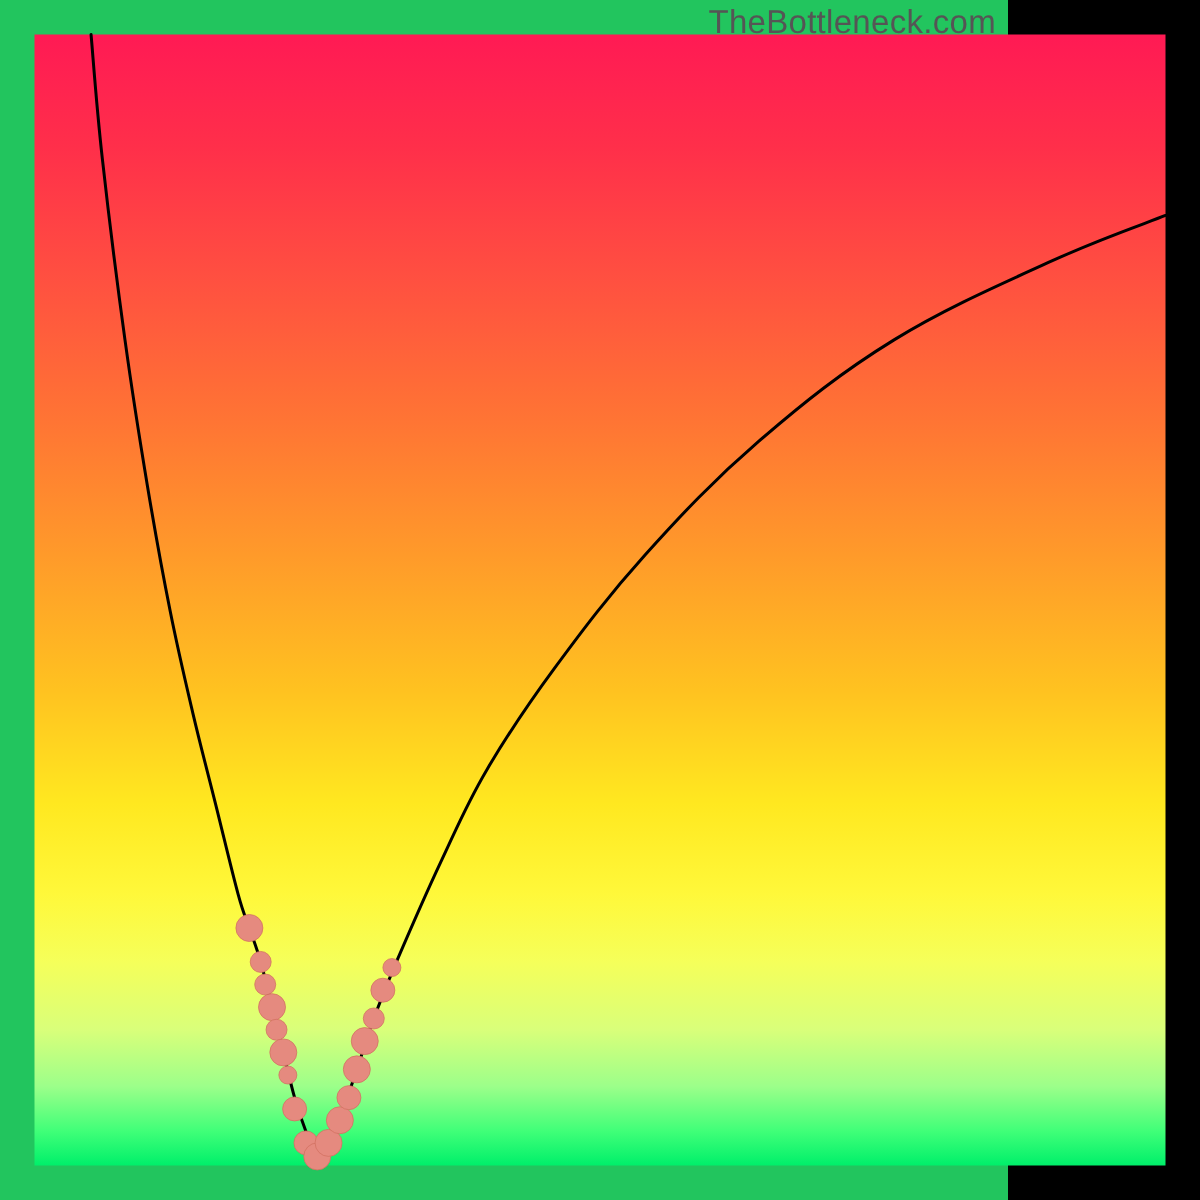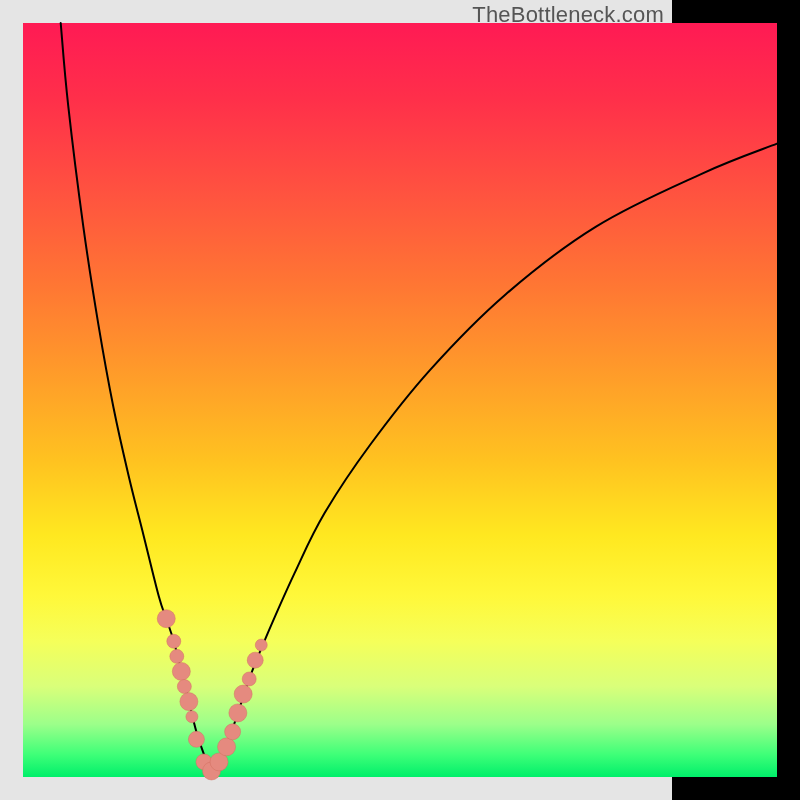--- a/index.html
+++ b/index.html
@@ -10,21 +10,21 @@
     overflow: hidden;
     background: #000;
     font-family: Arial, Helvetica, sans-serif;
   }
   .frame {
     position: absolute;
     top: 0;
     left: 0;
     width: 672px;
     height: 800px;
-    background: #e5e5e5;
+    background: #22c55e;
   }
   .plot {
     position: absolute;
     top: 23px;
     left: 23px;
     width: 754px;
     height: 754px;
     background: linear-gradient(
       to bottom,
       #ff1a54 0%,

